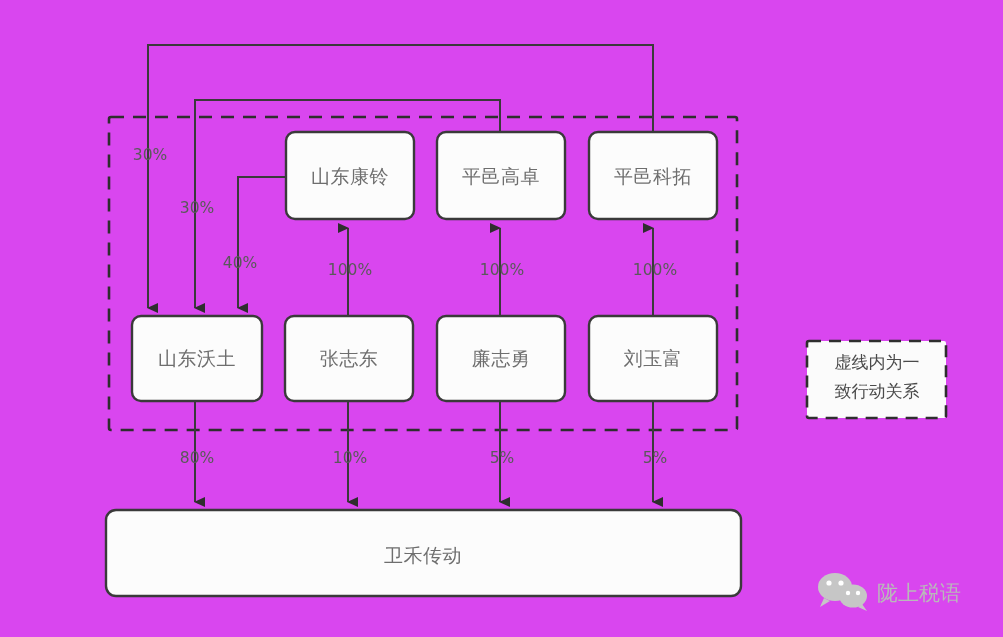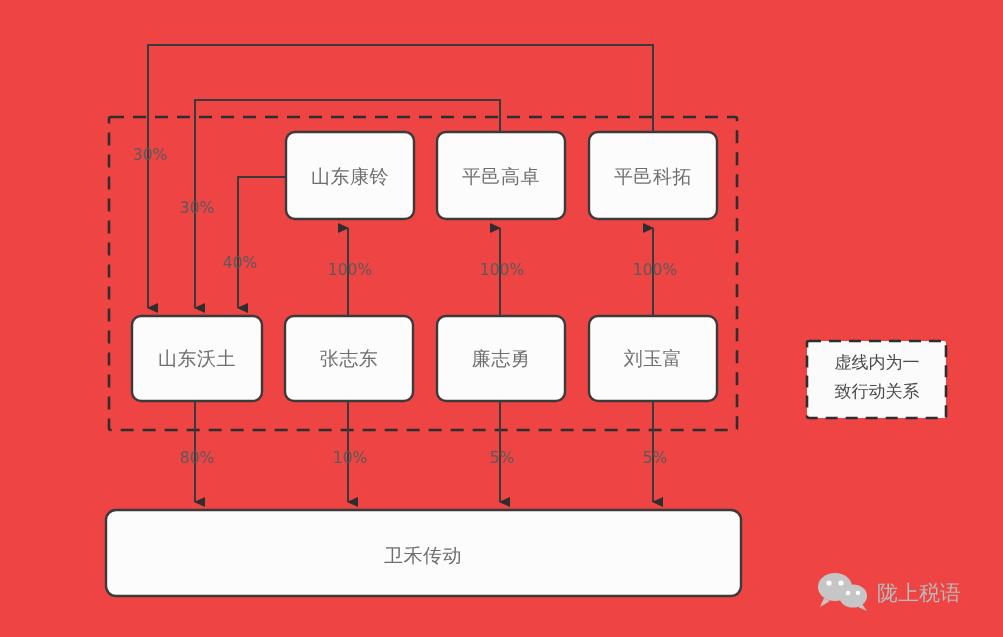--- a/index.html
+++ b/index.html
@@ -8,21 +8,21 @@
     padding: 0;
     background: #ffffff;
   }
   body {
     font-family: "DejaVu Sans", "Liberation Sans", sans-serif;
   }
   #canvas {
     position: relative;
     width: 1003px;
     height: 637px;
-    background: #ef4444;
+    background: #d946ef;
     overflow: hidden;
   }
   #diagram-svg {
     position: absolute;
     left: 0;
     top: 0;
     width: 1003px;
     height: 637px;
   }
   .node-box {

